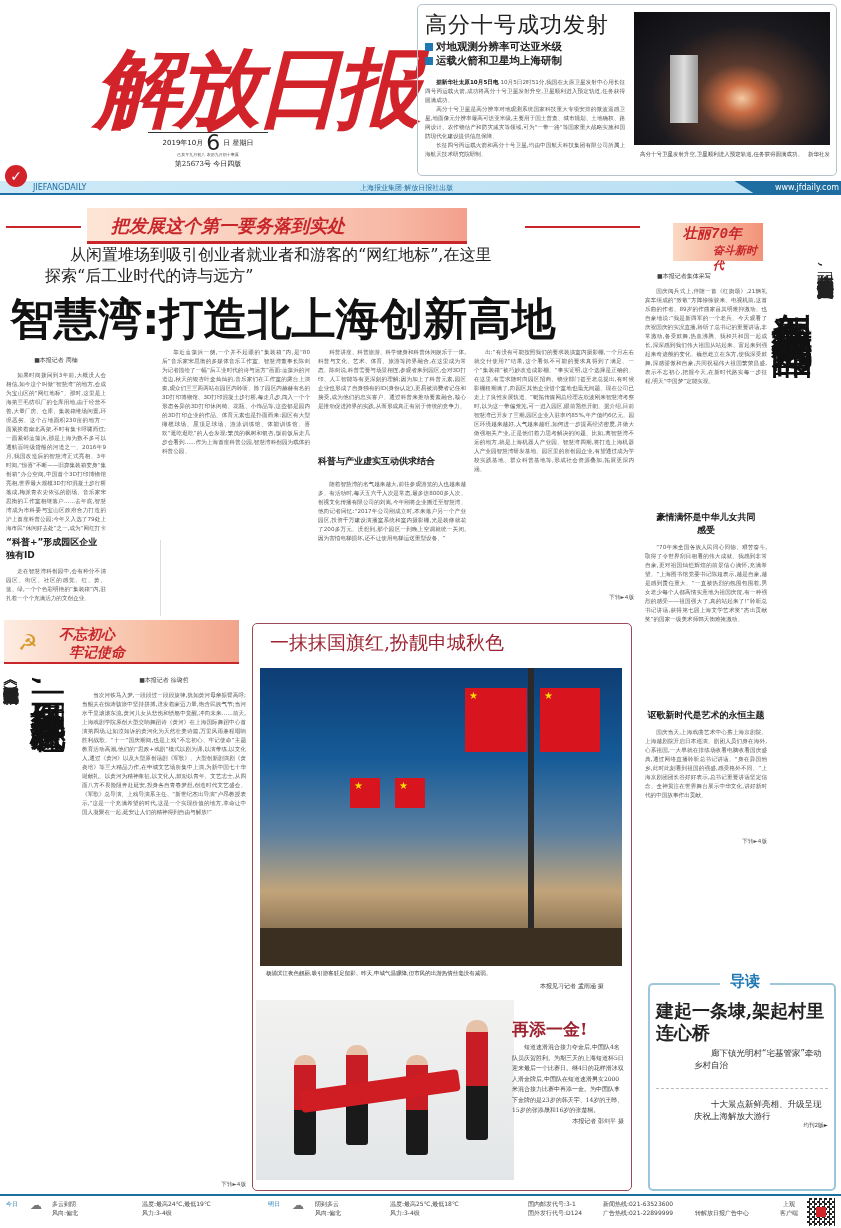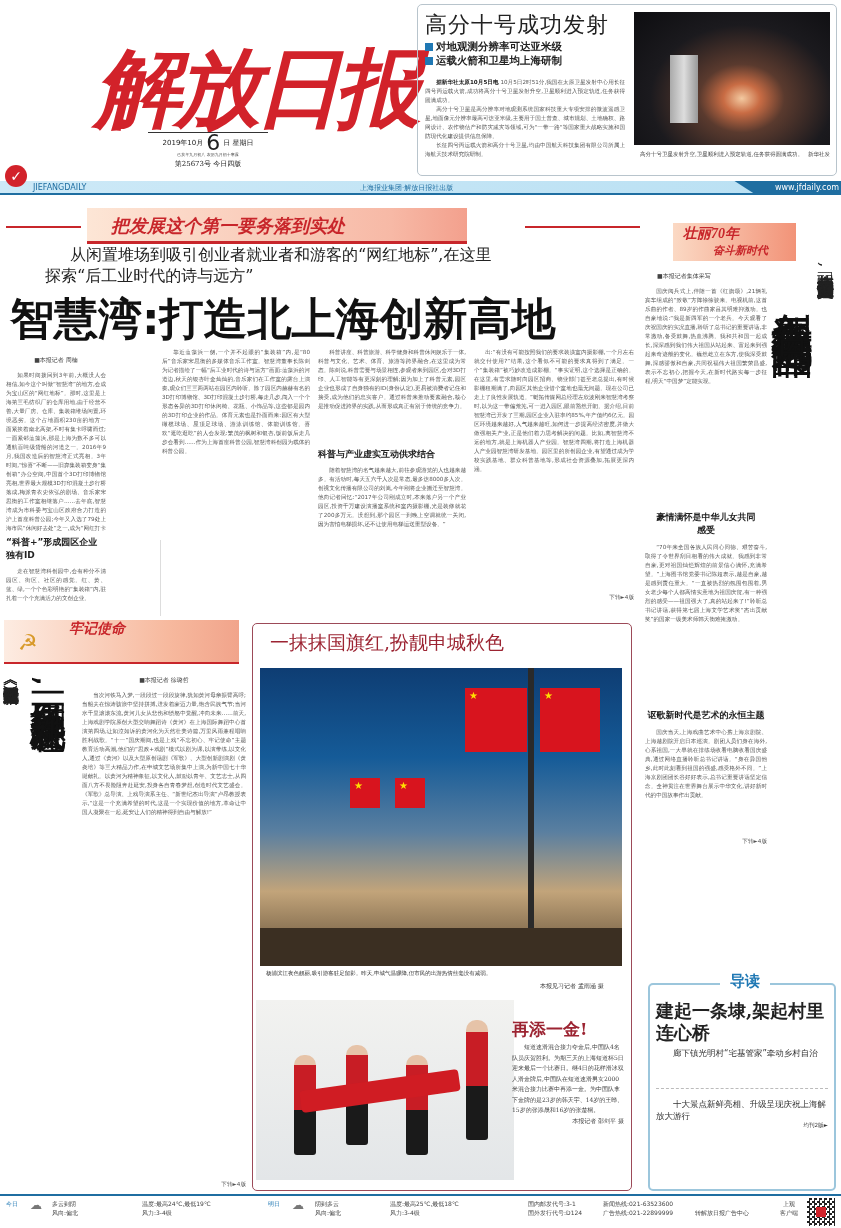--- a/index.html
+++ b/index.html
@@ -38,21 +38,21 @@
 
   
   #banner-line-left { left: 6px; top: 226px; width: 75px; height: 2px; background: #c8262b; }
   #banner-line-right { left: 525px; top: 226px; width: 115px; height: 2px; background: #c8262b; }
   #banner { left: 87px; top: 208px; width: 380px; height: 36px; background: linear-gradient(90deg,#fde6d6,#f7b9a6 80%,#f3a08d); border-bottom: 3px solid #c8262b; color: #c8262b; font-size: 18px; font-weight: bold; font-family: "DejaVu Sans", sans-serif; padding: 6px 0 0 24px; font-style: italic; }
   #subtitle1 { left: 70px; top: 245px; font-size: 16px; color: #222; }
   #subtitle2 { left: 45px; top: 266px; font-size: 16px; color: #222; }
   #main-headline { left: 10px; top: 290px; font-size: 44px; font-weight: bold; font-family: "DejaVu Sans", sans-serif; color: #111; letter-spacing: 0px; }
 
   
-  #badge70 { left: 673px; top: 223px; width: 123px; height: 38px; background: linear-gradient(90deg,#fbd9c4,#f29378); color: #c8262b; font-style: italic; font-weight: bold; font-family: Liberation Serif, serif; }
+  #badge70 { left: 673px; top: 223px; width: 90px; height: 38px; background: linear-gradient(90deg,#fbd9c4,#f29378); color: #c8262b; font-style: italic; font-weight: bold; font-family: Liberation Mono, monospace; }
   #vert-sub { left: 815px; top: 262px; height: 640px; font-size: 17px; color: #222; line-height: 22px; }
   #vert-head { left: 770px; top: 280px; height: 610px; font-size: 42px; font-family: "DejaVu Sans", sans-serif; color: #111; line-height: 44px; letter-spacing: 2px; }
 
   
   #red-banner { left: 4px; top: 620px; width: 235px; height: 44px; background: linear-gradient(90deg,#fdece2,#f7b99e 70%,#f1a48b); border-bottom: 2px solid #c8262b; color: #c8262b; font-weight: bold; font-style: italic; font-family: "DejaVu Sans", sans-serif; }
   #vert-small { left: 2px; top: 675px; height: 500px; font-size: 16px; color: #222; line-height: 18px; }
   #vert-big { left: 28px; top: 675px; height: 500px; font-size: 36px; font-family: "DejaVu Sans", sans-serif; color: #111; line-height: 40px; }
 
   
   #photo-box { left: 252px; top: 623px; width: 380px; height: 568px; border: 1.5px solid #9c4a58; border-radius: 5px; }
@@ -65,21 +65,21 @@
   #skate-photo { left: 256px; top: 1000px; width: 258px; height: 180px; background: linear-gradient(180deg,#f2f2f0,#e3e6e8); }
   .skater { position: absolute; width: 22px; height: 100px; background: linear-gradient(180deg,#e6c3a8 0 10%,#c81d25 10% 55%,#1a1a1a 55%); border-radius: 10px 10px 3px 3px; }
   #skate-flag { left: 300px; top: 1080px; width: 160px; height: 22px; background: #d01c23; transform: rotate(-8deg); border-radius: 4px; }
   #gold-title { left: 512px; top: 1018px; font-size: 17px; font-weight: bold; color: #9c2432; }
   #gold-text { left: 512px; top: 1042px; width: 112px; font-size: 6px; line-height: 10.5px; color: #444; text-indent: 2em; }
 
   
   #guide-box { left: 648px; top: 983px; width: 188px; height: 208px; border: 2px solid #9cc6dc; border-radius: 5px; }
   #guide-label { left: 720px; top: 972px; background: #fff; padding: 0 10px; font-size: 15px; color: #1f78b4; font-weight: bold; font-family: "DejaVu Sans", sans-serif; }
   .guide-head { font-size: 18px; font-weight: bold; color: #222; line-height: 22px; }
-  .guide-sub { font-size: 8.5px; color: #333; font-family: "DejaVu Sans", sans-serif; line-height: 12px; }
+  .guide-sub { font-size: 8.5px; color: #333; font-family: "DejaVu Sans", sans-serif; line-height: 12px; margin-left: 38px; }
   #guide-divider { left: 656px; top: 1088px; width: 172px; border-top: 1px dashed #bbb; }
 
   
   #footer-line { left: 0; top: 1194px; width: 841px; height: 2px; background: #1f6ea1; }
   .footer-text { font-size: 6px; color: #444; font-family: "DejaVu Sans", sans-serif; line-height: 9px; }
   .footer-label { font-size: 6px; color: #1f78b4; font-family: "DejaVu Sans", sans-serif; }
   .cloud { font-size: 12px; color: #777; }
   #qr { left: 807px; top: 1198px; width: 28px; height: 28px; background: repeating-conic-gradient(#222 0 25%, #fff 0 50%) 0 0/5px 5px; }
   #qr-center { left: 816px; top: 1207px; width: 10px; height: 10px; background: #d2222a; }
 </style>
@@ -131,21 +131,21 @@
 
 <div class="abs" style="left:6px;top:350px;width:100px;">
   <div class="byline">■本报记者 周楠</div>
   <div class="body-text" style="height:160px;overflow:hidden;">如果时间拨回到3年前,大概没人会相信,如今这个叫做“智慧湾”的地方,会成为宝山区的“网红地标”。那时,这里是上海第三毛纺织厂的仓库用地,由于经营不善,大量厂房、仓库、集装箱堆场闲置,环境恶劣。这个占地面积230亩的地方一面紧挨着南北高架,不时有集卡呼啸而过;一面紧邻蕰藻浜,那是上海为数不多可以通航百吨级货船的河道之一。2016年9月,我国改造后的智慧湾正式亮相。3年时间,“惊喜”不断——旧弃集装箱变身“集创箱”办公空间,中国首个3D打印博物馆亮相,世界最大规模3D打印混凝土步行桥落成,梅派青衣史依弘的剧场、音乐家宋思衡的工作室相继落户……去年底,智慧湾成为市科委与宝山区政府合力打造的沪上首座科普公园;今年又入选了79处上海市民“休闲好去处”之一,成为“网红打卡点”。对于一个科创园区来说,究竟意味着什么?</div>
   <div class="sub-head" style="font-size:9px;margin:5px 0;">“科普+”形成园区企业独有ID</div>
   <div class="body-text">走在智慧湾科创园中,会有种分不清园区、街区、社区的感觉。红、黄、蓝、绿,一个个色彩明艳的“集装箱”内,驻扎着一个个充满活力的文创企业。</div>
 </div>
 <div class="abs body-text" style="left:162px;top:348px;width:148px;height:266px;overflow:hidden;">靠近蕰藻浜一侧,一个并不起眼的“集装箱”内,是“80后”音乐家宋思衡的多媒体音乐工作室。智慧湾董事长陈剑为记者描绘了一幅“后工业时代的诗与远方”画面:蕰藻浜的河道边,秋天的银杏叶金灿灿的,音乐家们在工作室的露台上演奏,观众们三三两两站在园区内聆听。除了园区内赫赫有名的3D打印博物馆、3D打印混凝土步行桥,每走几步,闯入一个个形态各异的3D打印休闲椅、花瓶、小饰品等,这些都是园内的3D打印企业的作品。体育元素也是扑面而来:园区有大型橄榄球场、屋顶足球场、游泳训练馆、体能训练馆。喜欢“逛吃逛吃”的人会发现:繁茂的枫树和银杏,饭前饭后走几步会看到……作为上海首座科普公园,智慧湾科创园为载体的科普公园。</div>
 <div class="abs" style="left:318px;top:348px;width:148px;">
   <div class="body-text" style="height:95px;overflow:hidden;">科普讲座、科普旅游、科学健身和科普休闲娱乐于一体,科普与文化、艺术、体育、旅游等跨界融合,在这里成为常态。陈剑说,科普需要与场景相连,参观者来到园区,会对3D打印、人工智能等有更深刻的理解;因为加上了科普元素,园区企业也形成了自身独有的ID(身份认定),更易被消费者记住和接受,成为他们的忠实客户。通过科普来推动要素融合,核心是推动促进跨界的实践,从而形成真正有别于传统的竞争力。</div>
-  <div class="sub-head" style="font-size:9px;margin:5px 0;">科普与产业虚实互动供求结合</div>
+  <div class="sub-head" style="font-size:9px;margin:12px 0;">科普与产业虚实互动供求结合</div>
   <div class="body-text" style="height:140px;overflow:hidden;">随着智慧湾的名气越来越大,前往参观游览的人也越来越多。有活动时,每天五六千人次是常态,最多达8000多人次。创视文化传播有限公司的刘嵩,今年刚将企业搬迁至智慧湾。他向记者回忆:“2017年公司刚成立时,本来落户另一个产业园区,投资千万建设演播室系统和室内摄影棚,光是装修就花了200多万元。没想到,那个园区一到晚上空调就统一关闭,因为害怕电梯损坏,还不让使用电梯运送重型设备。”</div>
 </div>
 <div class="abs" style="left:474px;top:348px;width:160px;">
   <div class="body-text" style="height:246px;overflow:hidden;">出:“有没有可能按照我们的要求装潢室内摄影棚,一个月左右就交付使用?”结果,这个看似不可能的要求真得到了满足。一个“集装箱”被巧妙改造成影棚。“事实证明,这个选择是正确的。在这里,有需求随时向园区招商、物业部门甚至老总提出,有时候影棚租期满了,向园区其他企业借个室地也毫无问题。现在公司已走上了良性发展轨道。”蜓拓传媒网总经理左欣波刚来智慧湾考察时,以为这一带偏荒芜,可一进入园区,眼前豁然开朗。据介绍,目前智慧湾已开发了三期,园区企业入驻率约85%,年产值约6亿元。园区环境越来越好,人气越来越旺,如何进一步提高经济密度,并做大做强相关产业,正是他们着力思考解决的问题。比如,离智慧湾不远的地方,就是上海机器人产业园。智慧湾四期,将打造上海机器人产业园智慧湾研发基地。园区里的所创园企业,有望通过成为学校实践基地、群众科普基地等,形成社会资源叠加,拓展更深内涵。</div>
   <div class="jump">下转►4版</div>
 </div>
 <div class="abs" style="left:160px;top:540px;width:1px;height:76px;background:#ddd;"></div>
 
 <div id="badge70" class="abs">
   <div style="font-size:14px;padding:2px 0 0 10px;">壮丽70年</div>
@@ -158,20 +158,21 @@
   <div class="body-text" style="height:218px;overflow:hidden;">国庆阅兵式上,伴随一首《红旗颂》,21辆礼宾车组成的“致敬”方阵徐徐驶来。电视机前,这首乐曲的作者、89岁的作曲家吕其明难抑激动。也自豪地说:“我是新四军的一个老兵。今天观看了庆祝国庆的实况直播,聆听了总书记的重要讲话,非常激动,备受鼓舞,热血沸腾。我和共和国一起成长,深深感到我们伟大祖国从站起来、富起来到强起来奇迹般的变化。巍然屹立在东方,使我深受鼓舞,深感骄傲和自豪,共同祝福伟大祖国繁荣昌盛,表示不忘初心,把握今天,在新时代路实每一步征程,明天“中国梦”定能实现。</div>
   <div class="sub-head" style="font-size:9px;margin:6px 8px;text-align:center;">豪情满怀是中华儿女共同感受</div>
   <div class="body-text" style="height:160px;overflow:hidden;">“70年来全国各族人民同心同德、艰苦奋斗,取得了令世界刮目相看的伟大成就。我感到非常自豪,更对祖国灿烂辉煌的前景信心满怀,充满希望。”上海图书馆党委书记陈超表示,越是自豪,越是感到责任重大。“一直被热烈的氛围包围着,男女老少每个人都高情实意地为祖国庆贺,有一种强烈的感受——祖国强大了,真的站起来了!”聆听总书记讲话,获得第七届上海文学艺术奖“杰出贡献奖”的国家一级美术师韩天衡难掩激动。</div>
   <div class="sub-head" style="font-size:9px;margin:6px 0;text-align:center;">讴歌新时代是艺术的永恒主题</div>
   <div class="body-text" style="height:110px;overflow:hidden;">国庆当天,上海戏曲艺术中心携上海京剧院、上海越剧院开启日本巡演。剧团人员们身在海外,心系祖国,一大早就在排练场收看电脑收看国庆盛典,通过网络直播聆听总书记讲话。“身在异国他乡,此时此刻看到祖国的强盛,感受格外不同。”上海京剧团团长谷好好表示,总书记重要讲话坚定信念。全神贯注在世界舞台展示中华文化,讲好新时代的中国故事作出贡献。</div>
   <div class="jump">下转►4版</div>
 </div>
 
 <div id="red-banner" class="abs">
   <span class="abs" style="left:14px;top:10px;font-size:22px;color:#d89a2a;">☭</span>
+  <div style="font-size:14px;padding:6px 0 0 55px;">不忘初心</div>
   <div style="font-size:14px;padding-left:65px;">牢记使命</div>
 </div>
 <div id="vert-small" class="abs vertical">上戏集中推出《黄河》《军歌》《黄炎培》献礼新中国七十华诞</div>
 <div id="vert-big" class="abs vertical">排一场红色剧目,就是一次心灵洗礼</div>
 <div class="abs" style="left:82px;top:670px;width:164px;">
   <div class="byline">■本报记者 徐璐哲</div>
   <div class="body-text" style="height:490px;overflow:hidden;">当次河铁马入梦,一段段过一段段旋律,犹如黄河母亲振臂高呼;当船夫在惊涛骇浪中坚持拼搏,迸发着豪迈力量,饱含民族气节;当河水千里滚滚东流,黄河儿女从悲伤和愤怒中觉醒,冲向未来……前天,上海戏剧学院原创大型交响舞蹈诗《黄河》在上海国际舞蹈中心首演第四场,让如泣如诉的黄河化为天然壮美诗篇,万里风雨兼程唱响胜利战歌。“十一”国庆期间,也是上戏“不忘初心、牢记使命”主题教育活动高潮,他们的“思政+戏剧”模式以剧为课,以演带练,以文化人,通过《黄河》以及大型原创话剧《军歌》、大型创新剧演剧《黄炎培》等三大精品力作,在申城文艺场所集中上演,为新中国七十华诞献礼。以黄河为精神象征,以文化人,鼓励以青年、文艺志士,从四面八方不畏险阻奔赴延安,投身各自青春梦想,创造时代文艺盛会。《军歌》总导演、上戏导演系主任、“新世纪杰出导演”卢昂教授表示,“这是一个充满希望的时代,这是一个实现价值的地方,革命让中国人凝聚在一起,延安让人们的精神得到自由与解放!”</div>
   <div class="jump">下转►4版</div>
 </div>
 

